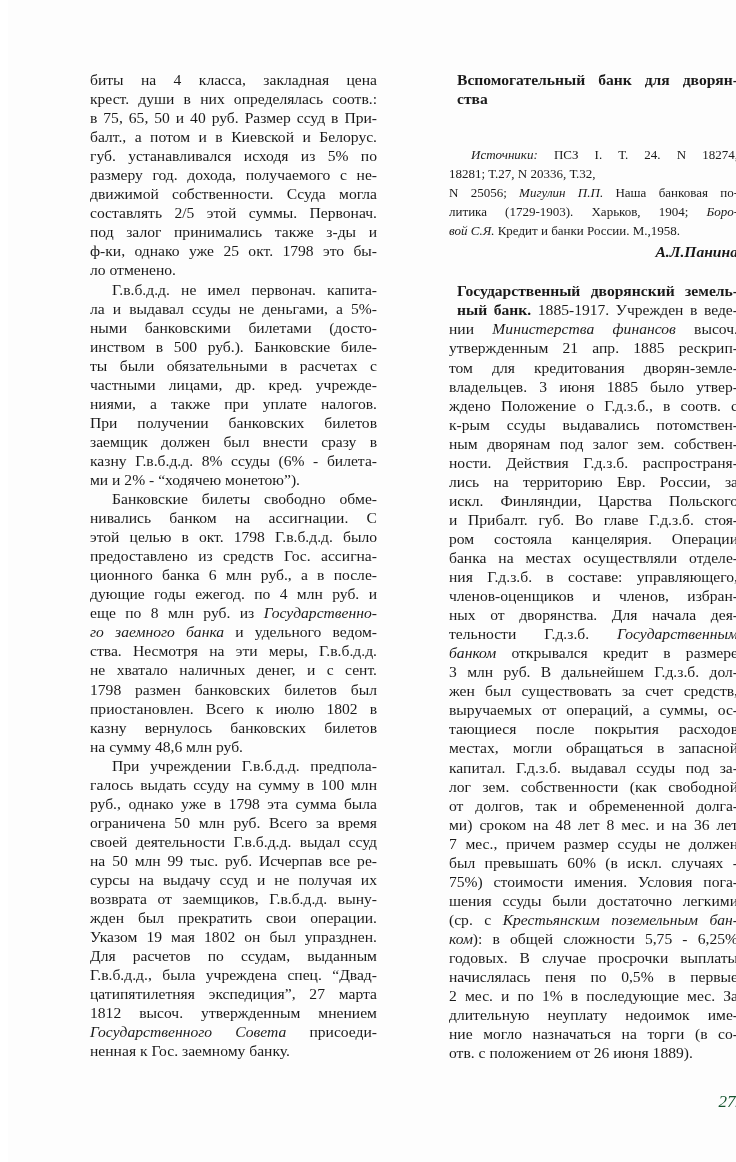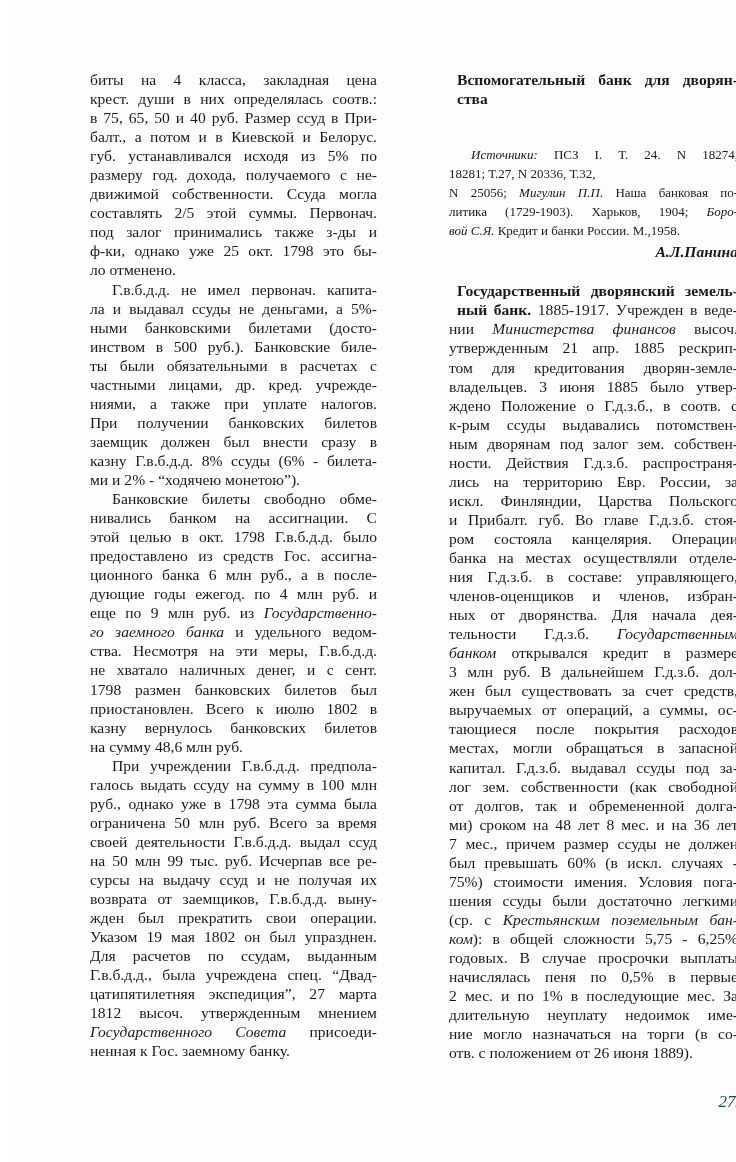--- a/index.html
+++ b/index.html
@@ -59,21 +59,21 @@
           <span class="ln"><span>казну Г.в.б.д.д. 8% ссуды (6% - билета-</span></span>
           <span class="ln last"><span>ми и 2% - “ходячею монетою”).</span></span>
         </div>
         <div>
           <span class="ln ind"><span>Банковские билеты свободно обме-</span></span>
           <span class="ln"><span>нивались банком на ассигнации. С</span></span>
           <span class="ln"><span>этой целью в окт. 1798 Г.в.б.д.д. было</span></span>
           <span class="ln"><span>предоставлено из средств Гос. ассигна-</span></span>
           <span class="ln"><span>ционного банка 6 млн руб., а в после-</span></span>
           <span class="ln"><span>дующие годы ежегод. по 4 млн руб. и</span></span>
-          <span class="ln"><span>еще по 9 млн руб. из </span><i>Государственно-</i></span>
+          <span class="ln"><span>еще по 8 млн руб. из </span><i>Государственно-</i></span>
           <span class="ln"><i>го заемного банка</i><span> и удельного ведом-</span></span>
           <span class="ln"><span>ства. Несмотря на эти меры, Г.в.б.д.д.</span></span>
           <span class="ln"><span>не хватало наличных денег, и с сент.</span></span>
           <span class="ln"><span>1798 размен банковских билетов был</span></span>
           <span class="ln"><span>приостановлен. Всего к июлю 1802 в</span></span>
           <span class="ln"><span>казну вернулось банковских билетов</span></span>
           <span class="ln last"><span>на сумму 48,6 млн руб.</span></span>
         </div>
         <div>
           <span class="ln ind"><span>При учреждении Г.в.б.д.д. предпола-</span></span>

